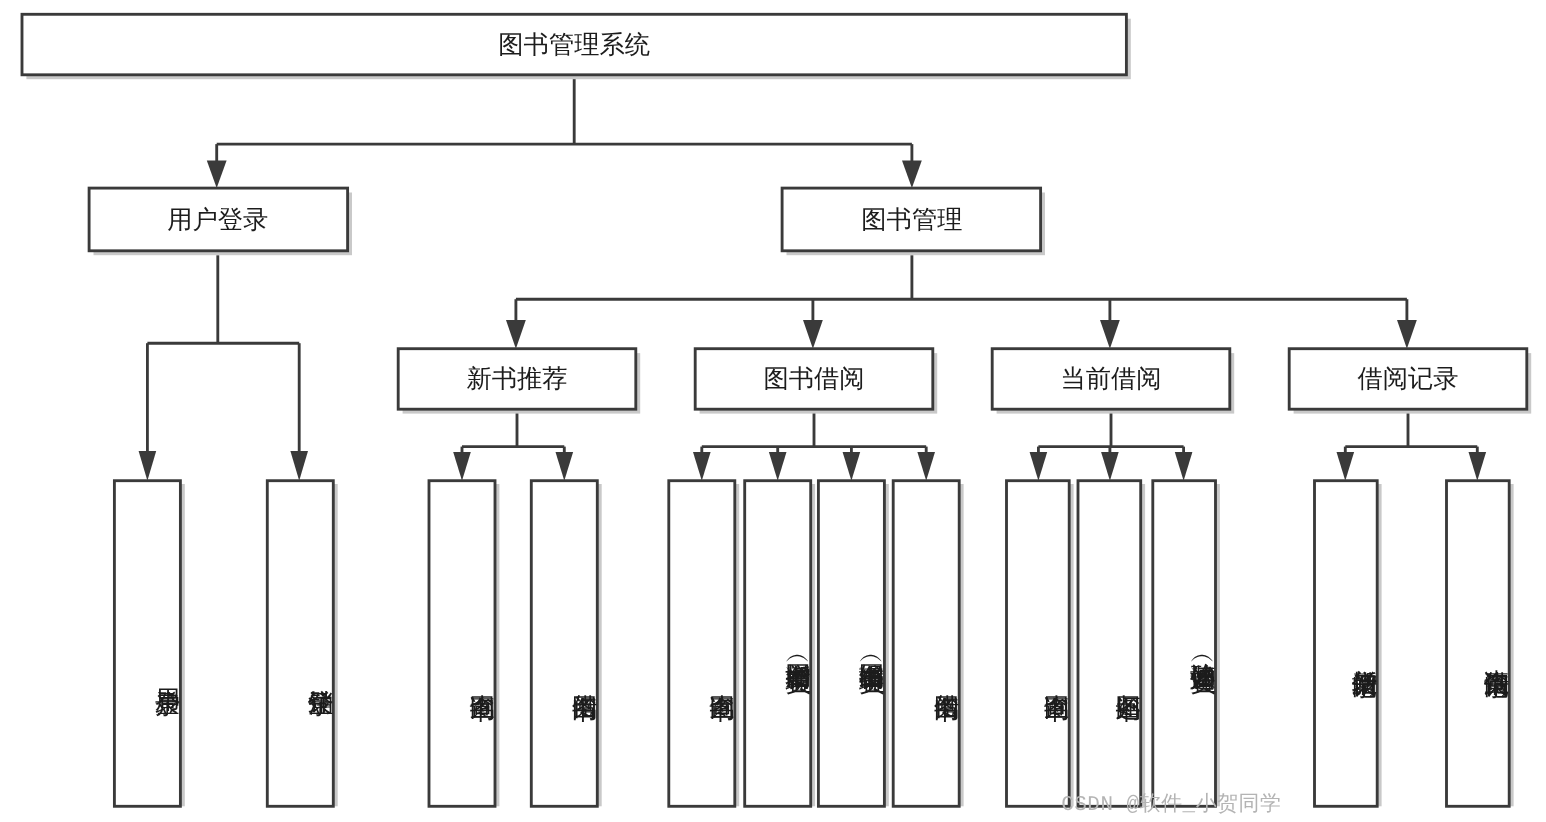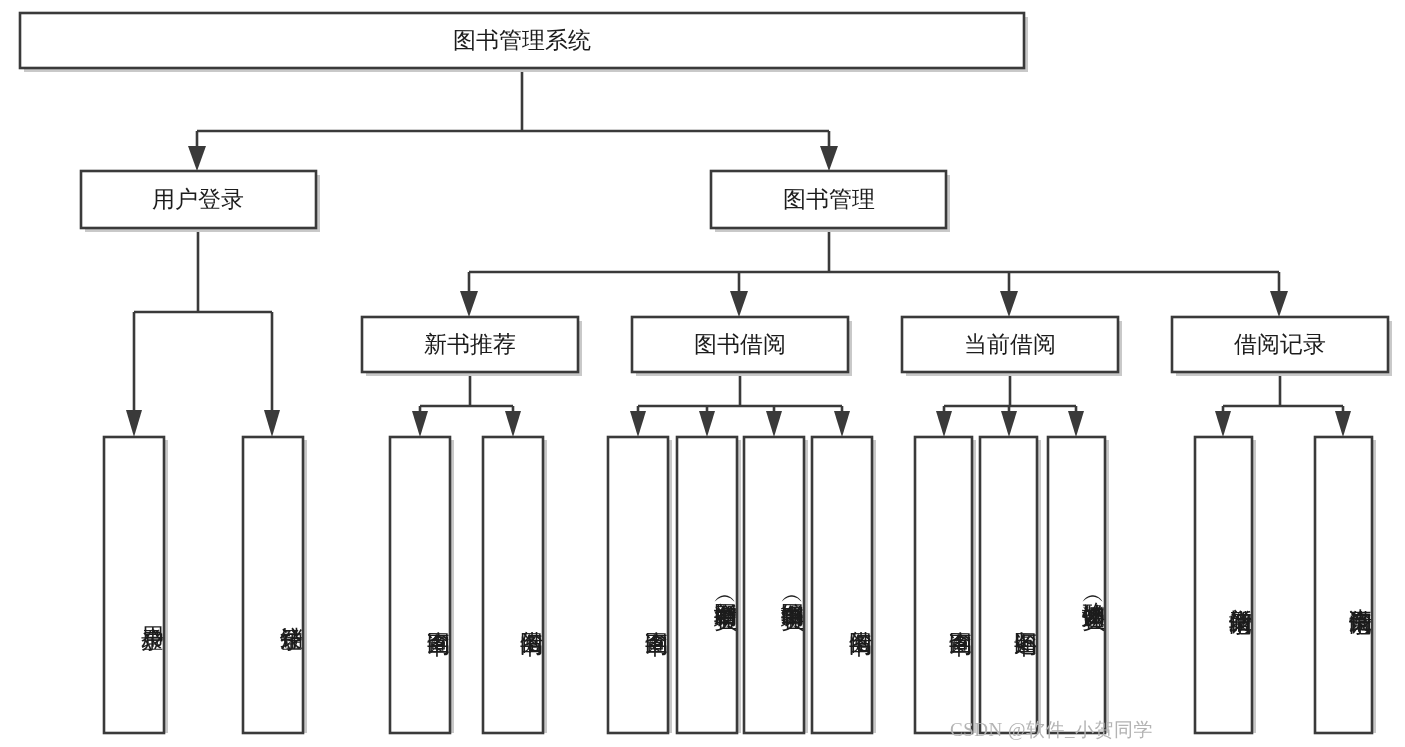--- a/index.html
+++ b/index.html
@@ -63,23 +63,23 @@
     line-height: 1.02;
     color: #1c1c1c;
     writing-mode: vertical-rl;
     text-orientation: upright;
     letter-spacing: 1px;
     white-space: nowrap;
     pointer-events: none;
   }
   .watermark {
     position: absolute;
-    right: 24px;
+    right: 12px;
     bottom: 4px;
-    font-family: Liberation Serif, serif;
+    font-family: Liberation Mono, monospace;
     font-size: 19px;
     color: #b4b4b4;
     letter-spacing: 0.5px;
     white-space: nowrap;
   }
 </style>
 </head>
 <body>
 
 <div id="diagram-root">

